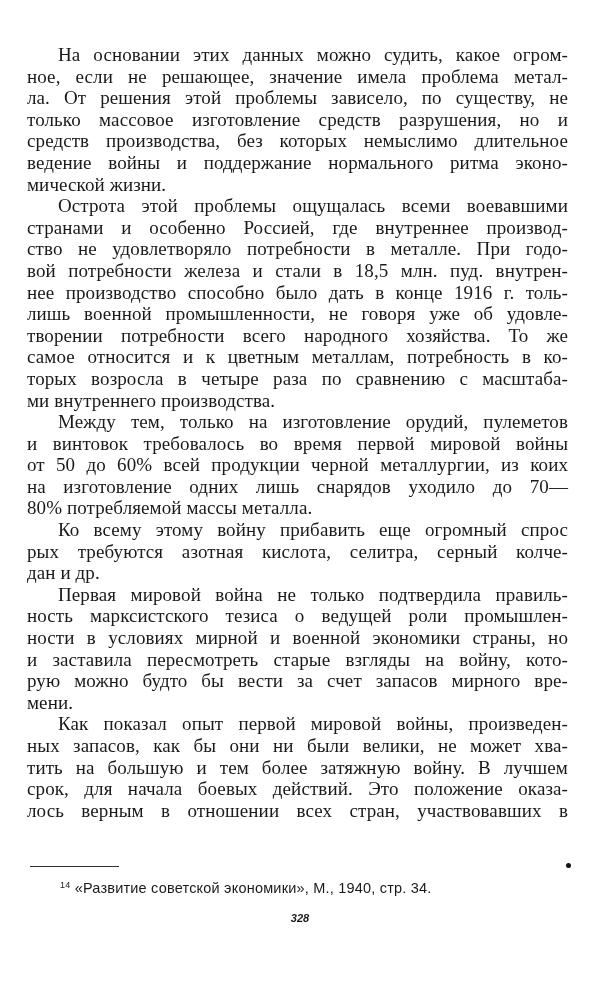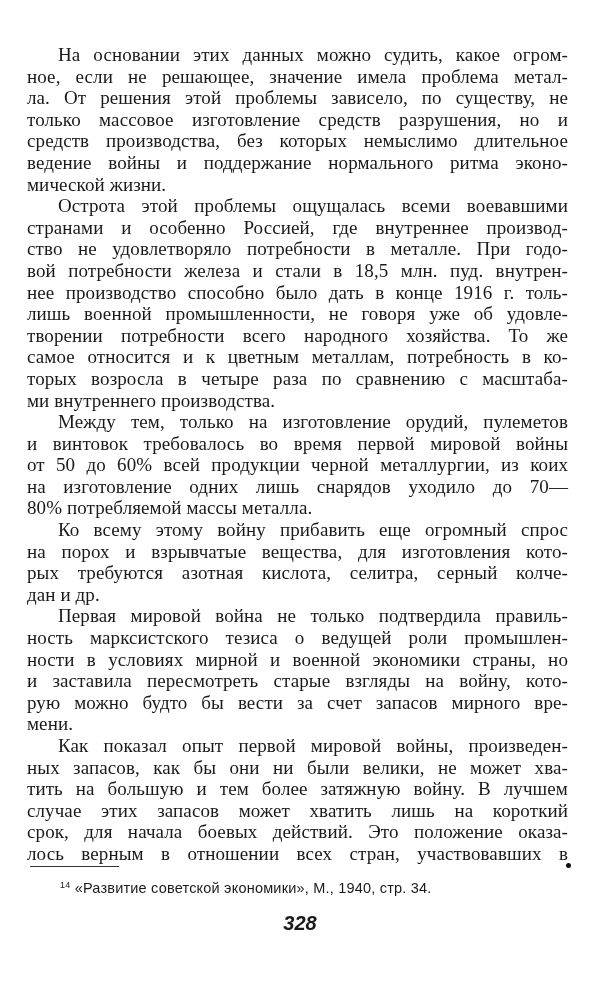--- a/index.html
+++ b/index.html
@@ -65,21 +65,21 @@
     }
     .page-number {
       position: absolute;
       left: 0;
       width: 600px;
       top: 912px;
       text-align: center;
       font-family: "Liberation Sans", "DejaVu Sans", sans-serif;
       font-style: italic;
       font-weight: bold;
-      font-size: 20px;
+      font-size: 11px;
     }
     .speck {
       position: absolute;
       left: 566px;
       top: 863px;
       width: 5px;
       height: 5px;
       border-radius: 50%;
       background: #111;
     }
@@ -115,39 +115,37 @@
   <div>
     <div class="line indent">Между тем, только на изготовление орудий, пулеметов</div>
     <div class="line">и винтовок требовалось во время первой мировой войны</div>
     <div class="line">от 50 до 60% всей продукции черной металлургии, из коих</div>
     <div class="line">на изготовление одних лишь снарядов уходило до 70—</div>
     <div class="line last">80% потребляемой массы металла.</div>
   </div>
 
   <div>
     <div class="line indent">Ко всему этому войну прибавить еще огромный спрос</div>
-    <div class="line">на порох и взрывчатые вещества, для изготовления кото-</div>
     <div class="line">рых требуются азотная кислота, селитра, серный колче-</div>
     <div class="line last">дан и др.</div>
   </div>
 
   <div>
     <div class="line indent">Первая мировой война не только подтвердила правиль-</div>
     <div class="line">ность марксистского тезиса о ведущей роли промышлен-</div>
     <div class="line">ности в условиях мирной и военной экономики страны, но</div>
     <div class="line">и заставила пересмотреть старые взгляды на войну, кото-</div>
     <div class="line">рую можно будто бы вести за счет запасов мирного вре-</div>
     <div class="line last">мени.</div>
   </div>
 
   <div>
     <div class="line indent">Как показал опыт первой мировой войны, произведен-</div>
     <div class="line">ных запасов, как бы они ни были велики, не может хва-</div>
     <div class="line">тить на большую и тем более затяжную войну. В лучшем</div>
-    <div class="line">случае этих запасов может хватить лишь на короткий</div>
     <div class="line">срок, для начала боевых действий. Это положение оказа-</div>
     <div class="line">лось верным в отношении всех стран, участвовавших в</div>
   </div>
 </div>
 
 <div class="speck"></div>
 
 <div class="footnote-rule"></div>
 
 <div class="footnote"><sup>14</sup>&nbsp;<span>«Развитие советской экономики», М., 1940, стр. 34.</span></div>

